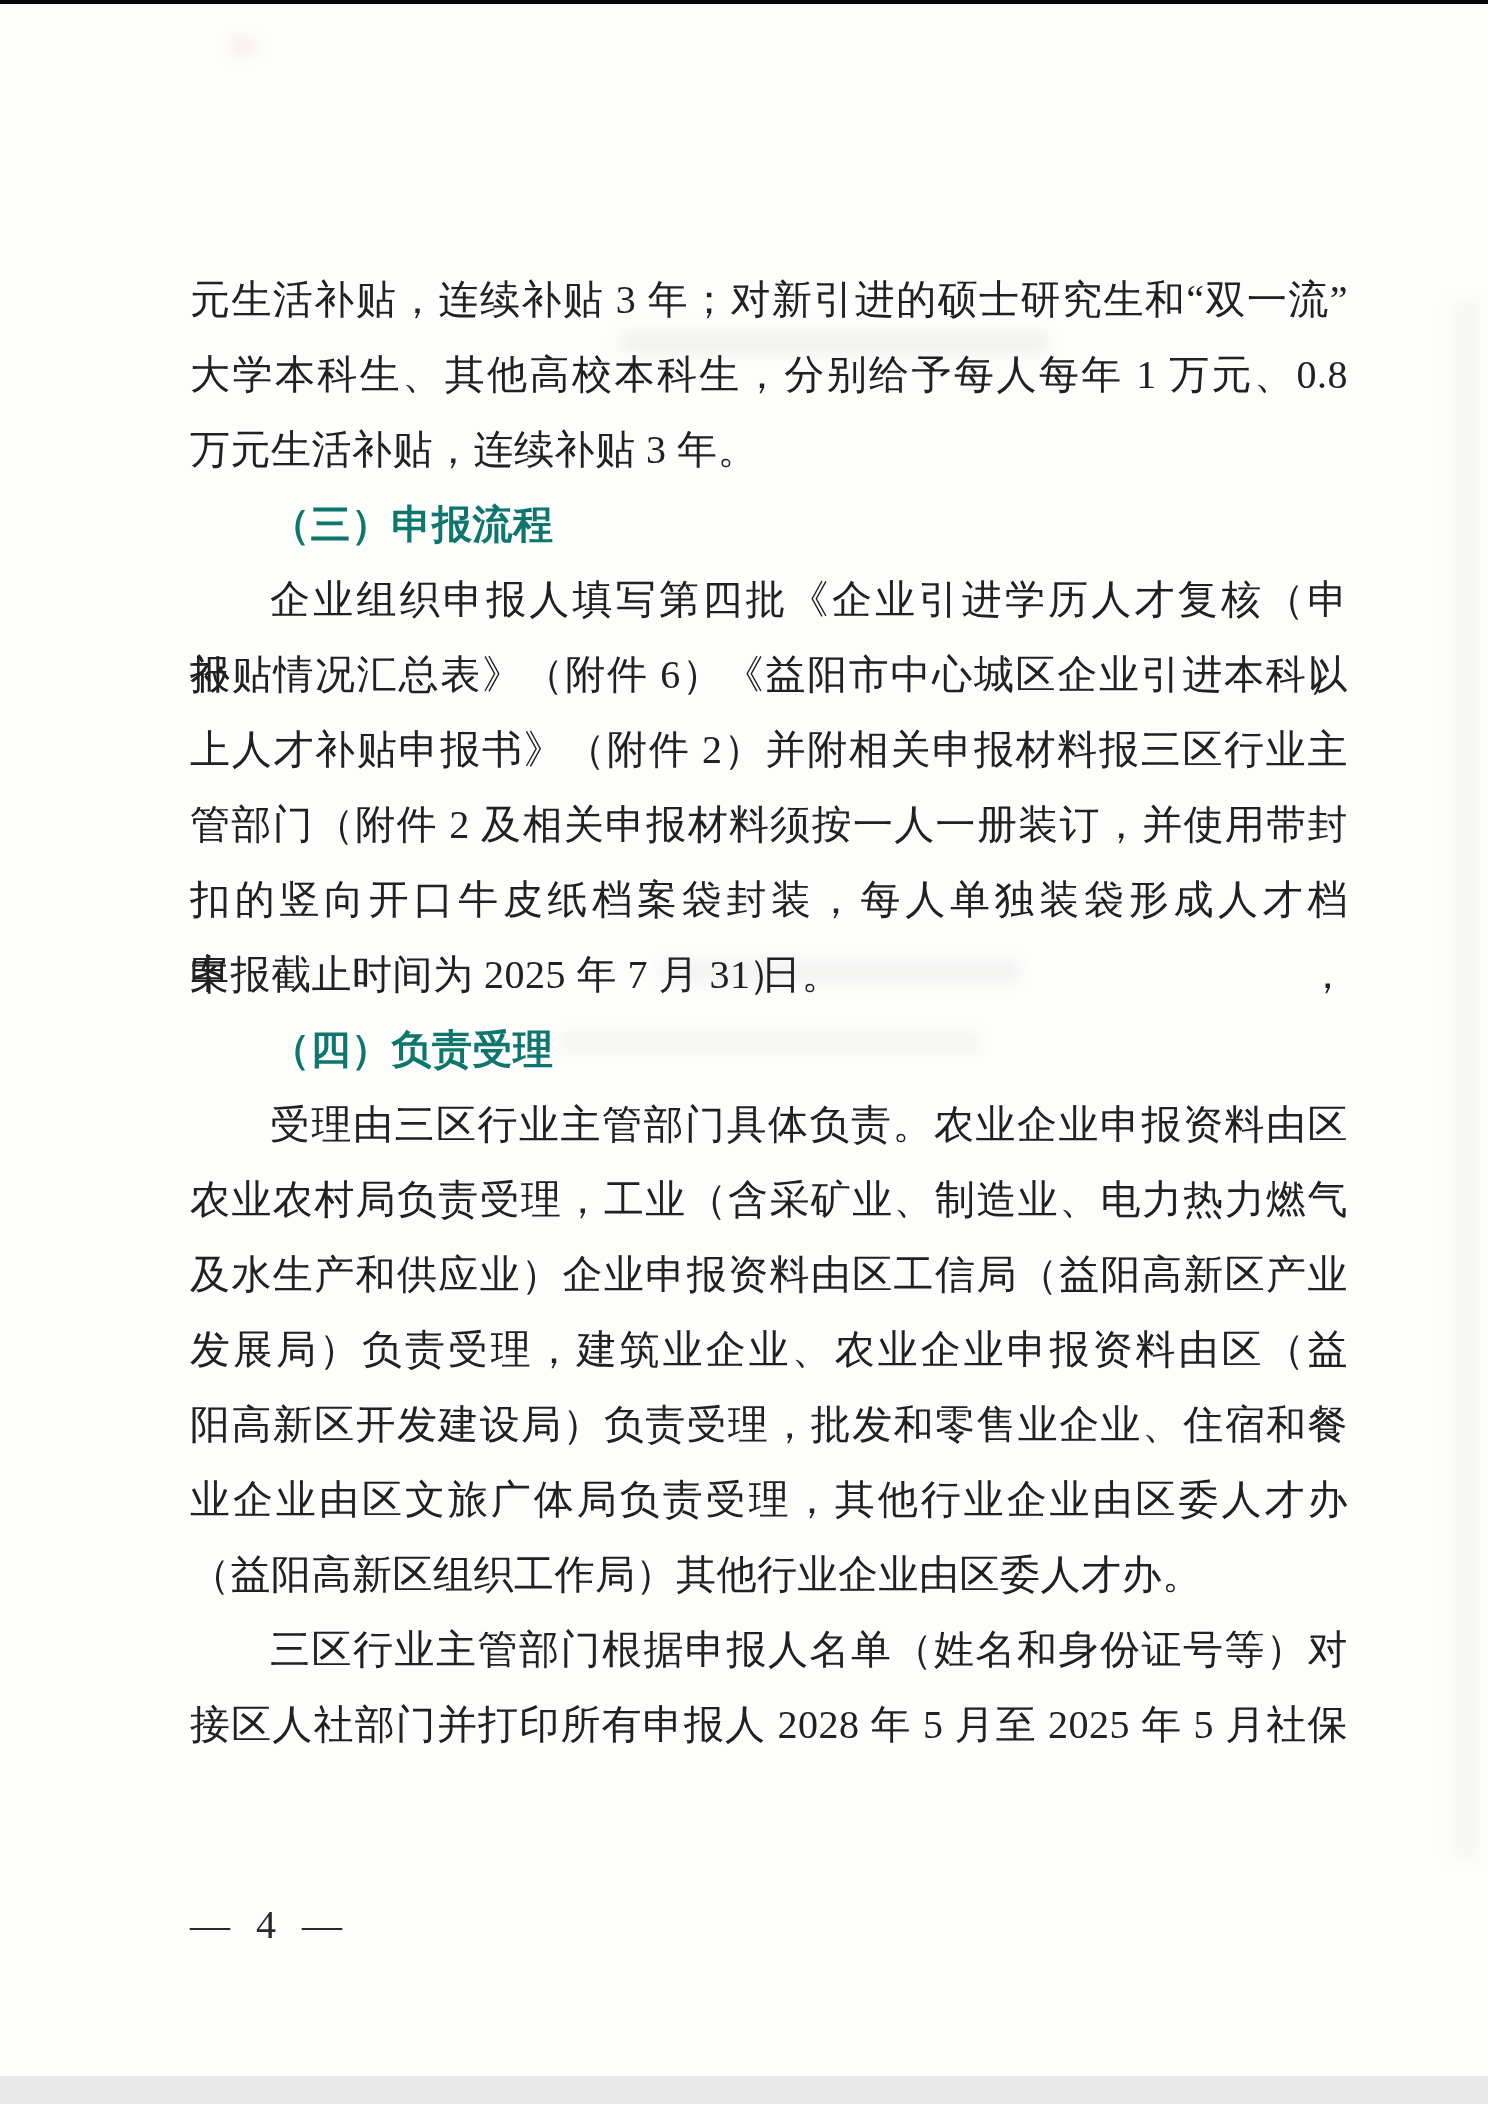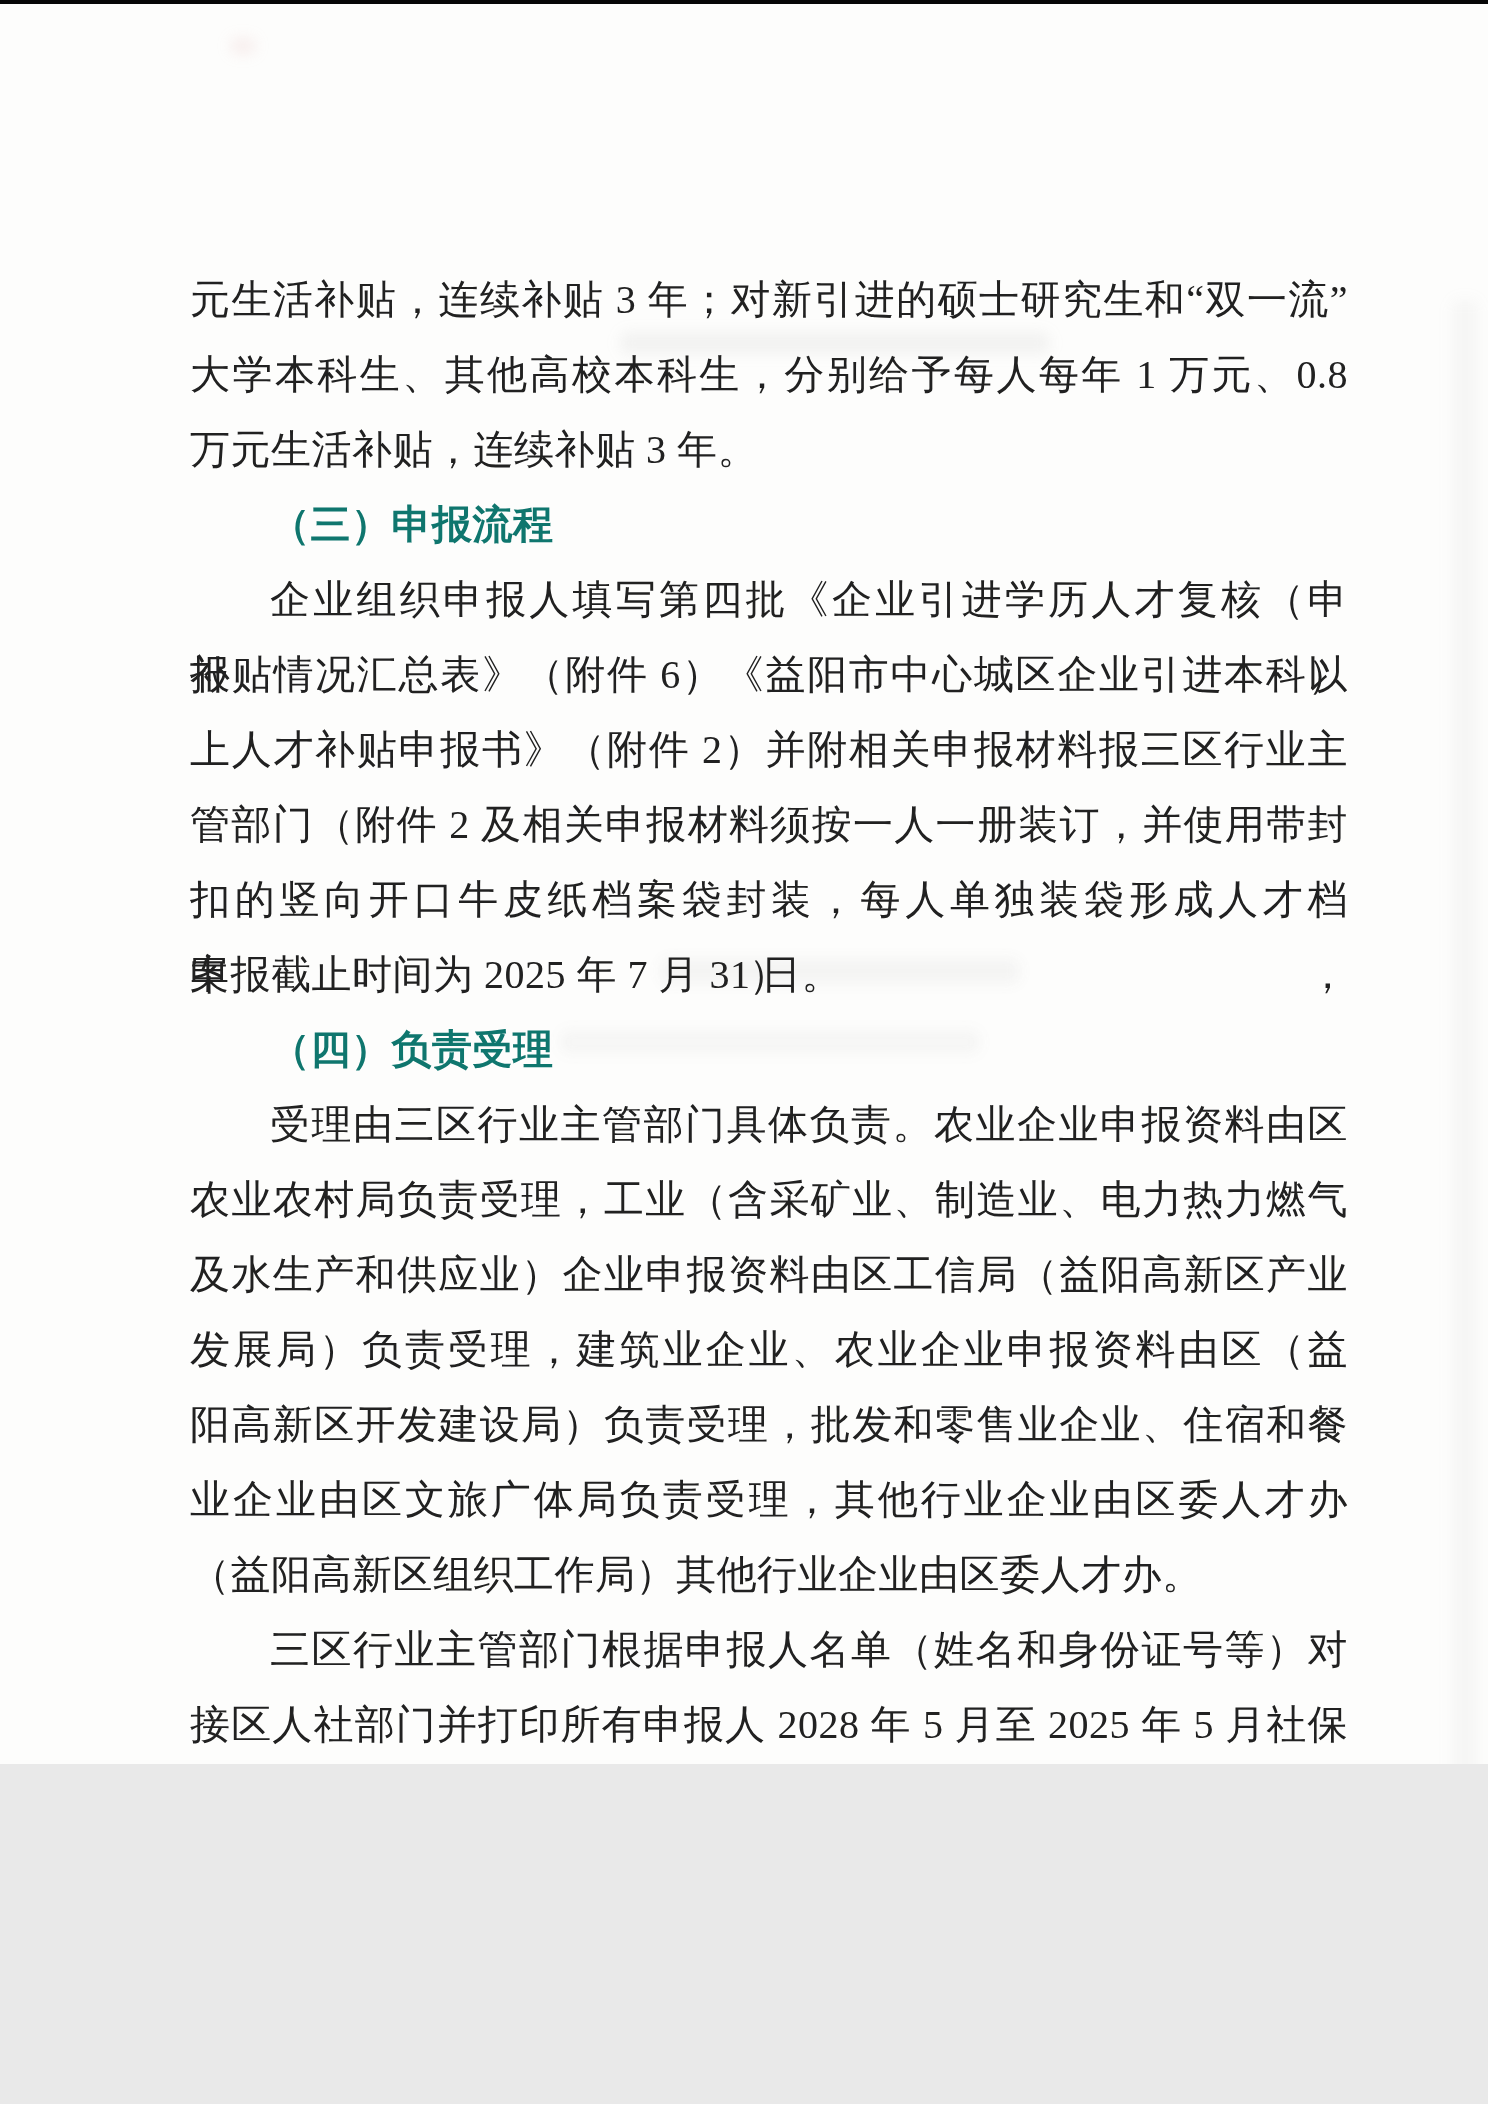--- a/index.html
+++ b/index.html
@@ -1,19 +1,19 @@
 <!DOCTYPE html>
 <html lang="zh"><head>
 <meta charset="utf-8">
 <style>
   html,body{margin:0;padding:0;background:#e9e9e9;}
   .page{
     position:relative;
     width:1488px;
-    height:1764px;
+    height:2076px;
     background:#fdfdfc;
     font-family:"Liberation Serif","DejaVu Serif",serif;
     color:#212121;
     overflow:hidden;
     margin:0 auto;
   }
   .scan-edge-top{
     position:absolute;top:0;left:0;width:1488px;height:4px;background:#060606;
   }
   .content{

